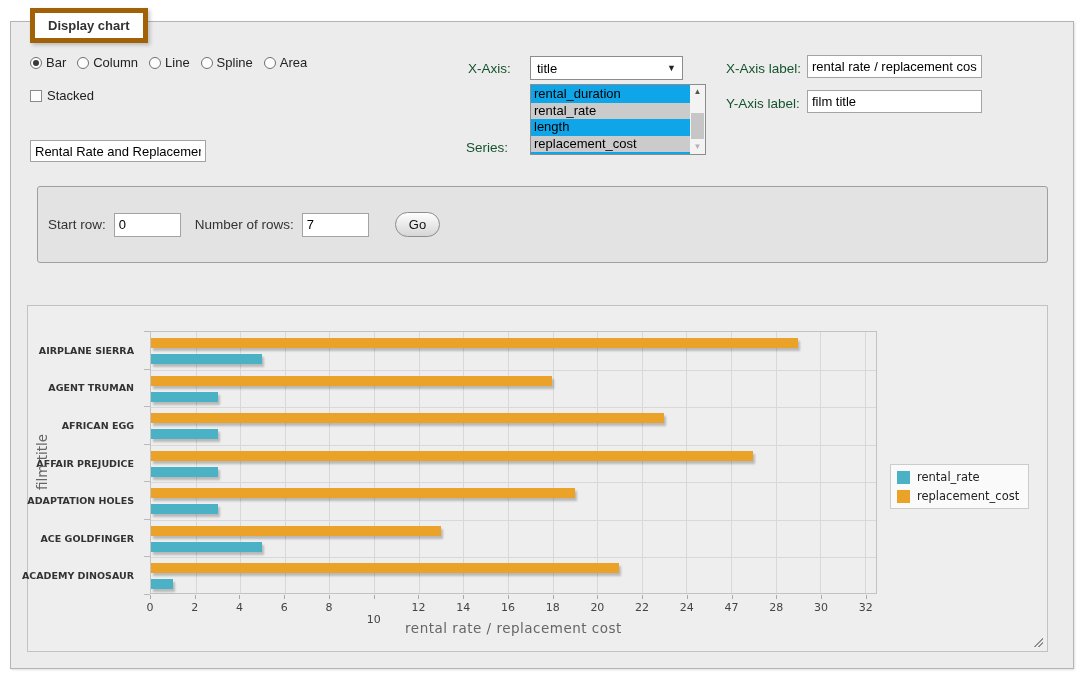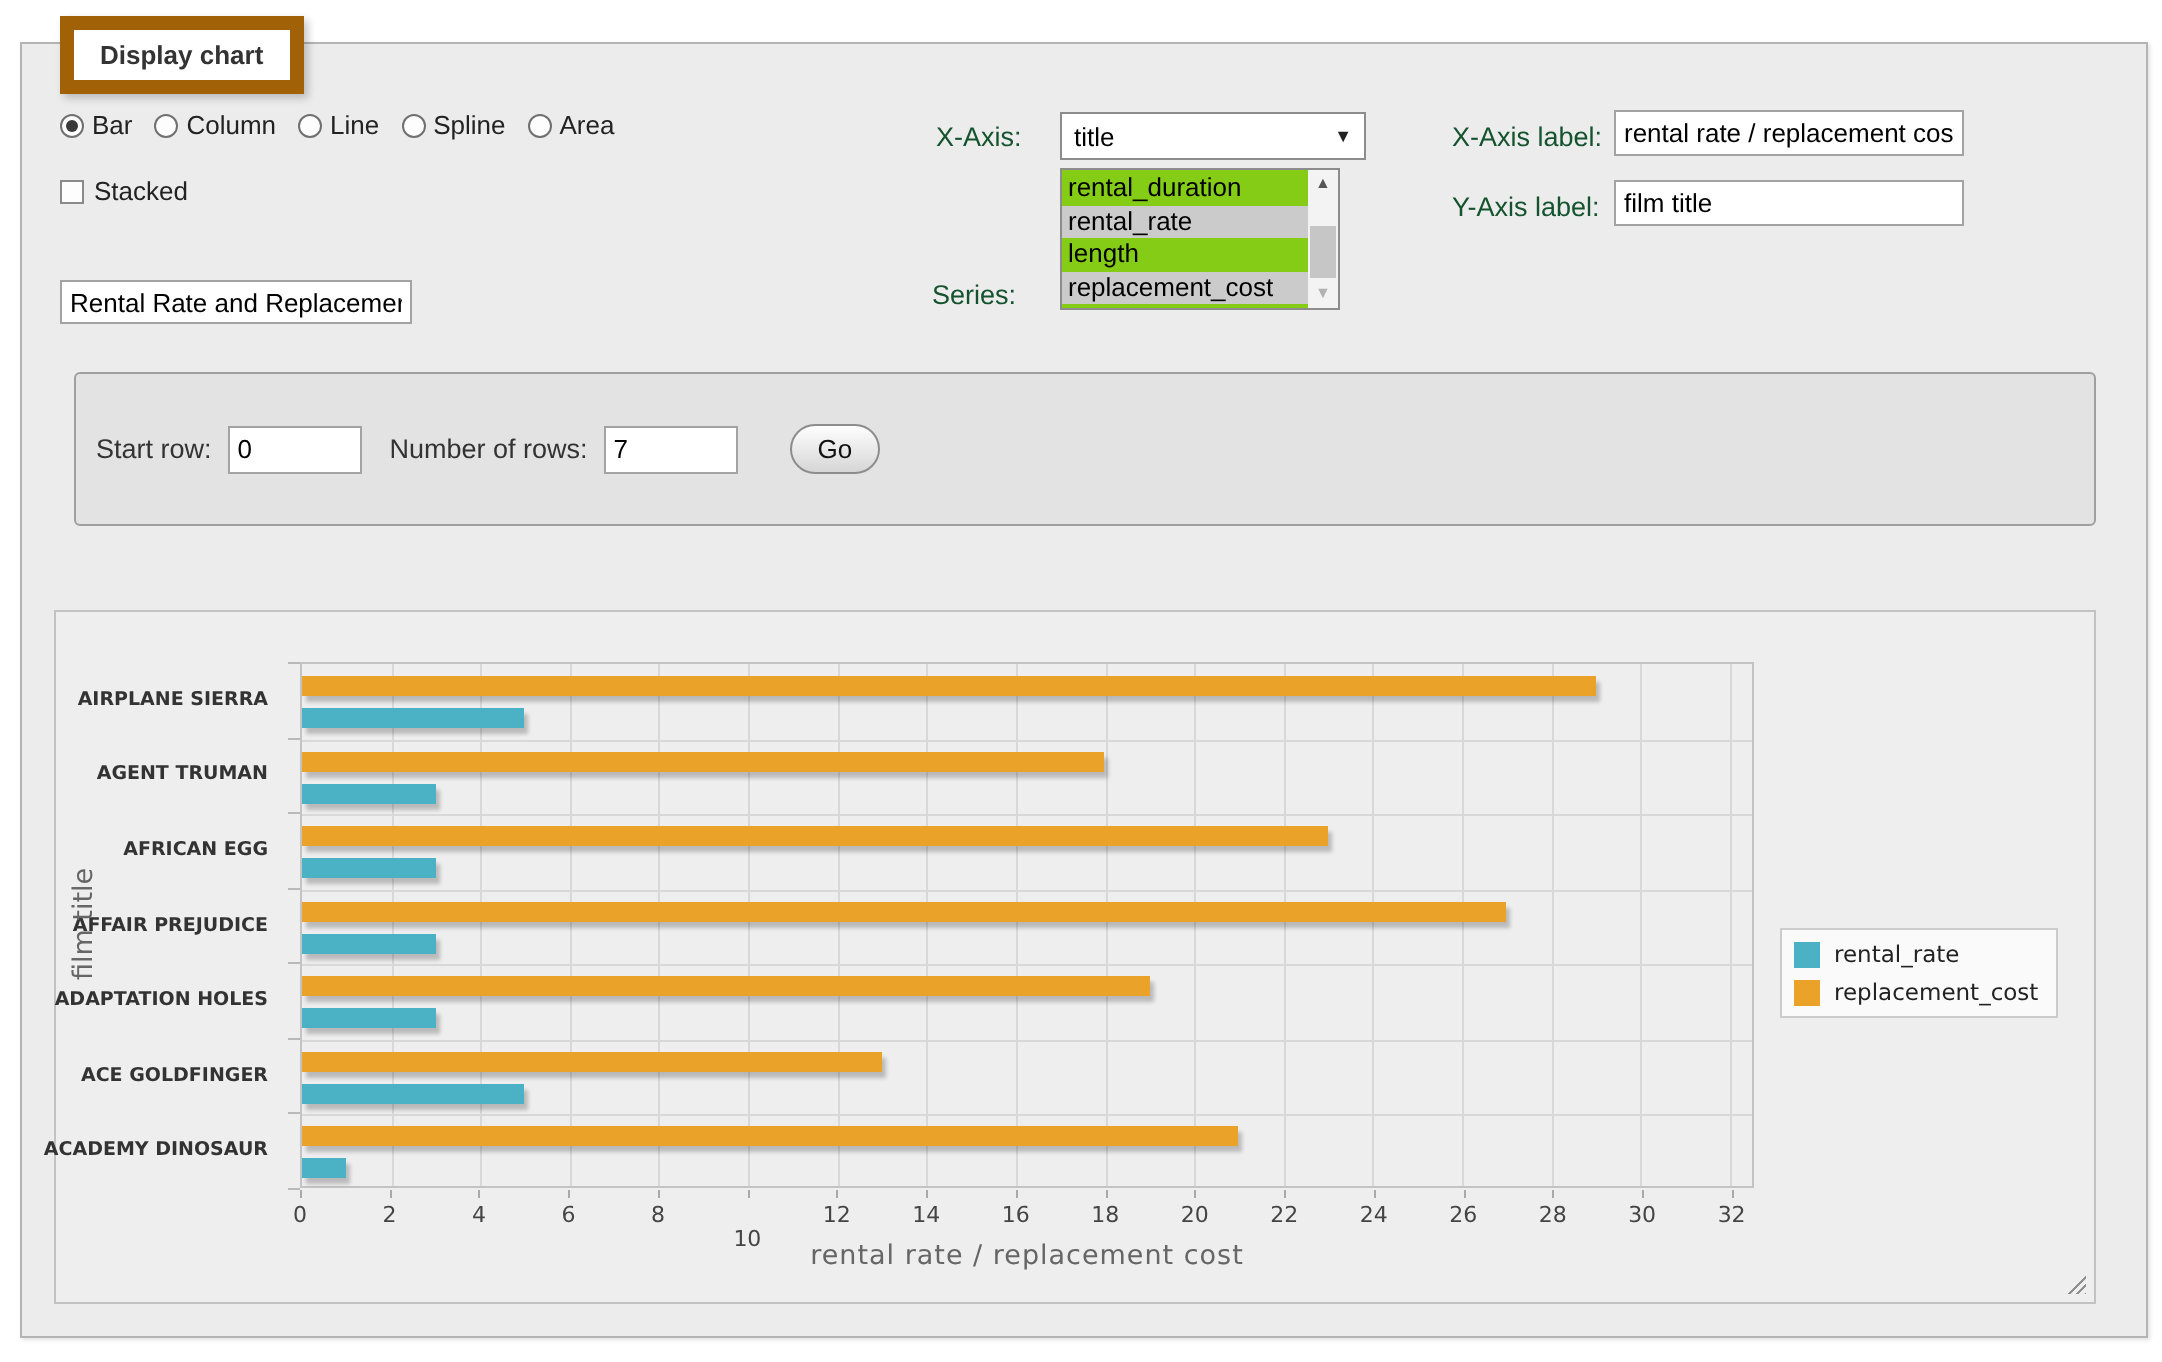--- a/index.html
+++ b/index.html
@@ -1,41 +1,41 @@
 <!DOCTYPE html>
 <html><head>
 <meta charset="utf-8">
 <style>
   *{box-sizing:border-box}
   html,body{margin:0;padding:0}
   body{width:1081px;height:681px;background:#fff;font-family:"Liberation Sans",sans-serif;position:relative;overflow:hidden}
 
   .fieldset{position:absolute;left:10px;top:21px;width:1064px;height:648px;background:#ececec;border:1px solid #b4b4b4;box-shadow:1px 1px 2px rgba(0,0,0,.12)}
-  .legendbox{position:absolute;left:30px;top:8px;background:#fff;border:7px solid #a16207;padding:5px 13px;font-weight:bold;font-size:13px;color:#333;box-shadow:2px 2px 4px rgba(0,0,0,.22);z-index:5}
+  .legendbox{position:absolute;left:30px;top:8px;background:#fff;border:5px solid #a16207;padding:5px 13px;font-weight:bold;font-size:13px;color:#333;box-shadow:2px 2px 4px rgba(0,0,0,.22);z-index:5}
 
   .radio-row{position:absolute;left:30px;top:55px;display:flex;gap:11px;align-items:center;font-size:13px;color:#222;z-index:2}
   .radio-item{display:flex;align-items:center;gap:4px;cursor:default}
   .radio{width:12px;height:12px;border:1px solid #707070;border-radius:50%;background:#fdfdfd;position:relative;flex:none}
   .radio.sel::after{content:"";position:absolute;left:2px;top:2px;width:6px;height:6px;border-radius:50%;background:#3a3a3a}
   .stacked-row{position:absolute;left:30px;top:88px;display:flex;gap:5px;align-items:center;font-size:13px;color:#222}
   .checkbox{width:12px;height:12px;border:1px solid #8a8a8a;background:#fdfdfd;flex:none}
 
   input.text{font:13px "Liberation Sans",sans-serif;border:1px solid #a3a3a3;padding:2px 4px;background:#fff;color:#000}
   #chart-title-input{position:absolute;left:30px;top:140px;width:176px;height:22px}
 
   .lbl{position:absolute;font-size:13.5px;color:#14532d;white-space:nowrap}
   #xaxis-lbl{left:468px;top:61px}
   #series-lbl{left:466px;top:140px}
   #xaxislabel-lbl{left:726px;top:61px}
   #yaxislabel-lbl{left:726px;top:96px}
 
   .selectbox{position:absolute;left:530px;top:56px;width:153px;height:24px;background:#fff;border:1px solid #8c8c8c;font-size:13px;color:#000;display:flex;align-items:center;justify-content:space-between;padding:0 6px}
   .selectbox .arrow{font-size:9px;color:#222}
 
-  .multiselect{position:absolute;left:530px;top:84px;width:140px;height:71px;background:#84cc16;border:1px solid #8c8c8c;font-size:13px;color:#000;overflow:hidden}
+  .multiselect{position:absolute;left:530px;top:84px;width:176px;height:71px;background:#0ea5e9;border:1px solid #8c8c8c;font-size:13px;color:#000;overflow:hidden}
   .opts{position:absolute;left:0;top:1px;right:15px}
   .opt{height:16.5px;line-height:16.5px;padding-left:3px;white-space:nowrap;overflow:hidden}
   .opt.sel{background:#cbcbcb}
   .msbar{position:absolute;right:0;top:0;width:15px;height:100%;background:#f3f3f3}
   .msarrow{position:absolute;left:0;width:15px;text-align:center;font-size:8px;line-height:14px}
   .msarrow.up{top:0;color:#555}
   .msarrow.down{bottom:0;color:#b2b2b2}
   .msthumb{position:absolute;left:1px;top:28px;width:13px;height:26px;background:#c6c6c6}
 
   #xaxislabel-input{position:absolute;left:807px;top:55px;width:175px;height:23px}
@@ -205,21 +205,21 @@
       <div class="xticklab" style="left: 49.2308%;">16</div>
       <div class="xtickmark" style="left: 55.3846%;"></div>
       <div class="xticklab" style="left: 55.3846%;">18</div>
       <div class="xtickmark" style="left: 61.5385%;"></div>
       <div class="xticklab" style="left: 61.5385%;">20</div>
       <div class="xtickmark" style="left: 67.6923%;"></div>
       <div class="xticklab" style="left: 67.6923%;">22</div>
       <div class="xtickmark" style="left: 73.8462%;"></div>
       <div class="xticklab" style="left: 73.8462%;">24</div>
       <div class="xtickmark" style="left: 80%;"></div>
-      <div class="xticklab" style="left: 80%;">26</div>
+      <div class="xticklab" style="left: 80%;">47</div>
       <div class="xtickmark" style="left: 86.1538%;"></div>
       <div class="xticklab" style="left: 86.1538%;">28</div>
       <div class="xtickmark" style="left: 92.3077%;"></div>
       <div class="xticklab" style="left: 92.3077%;">30</div>
       <div class="xtickmark" style="left: 98.4615%;"></div>
       <div class="xticklab" style="left: 98.4615%;">32</div>
     </div>
   <div class="xaxis-title">rental rate / replacement cost</div>
   <div class="yaxis-title">film title</div>
   <div class="chart-legend">

